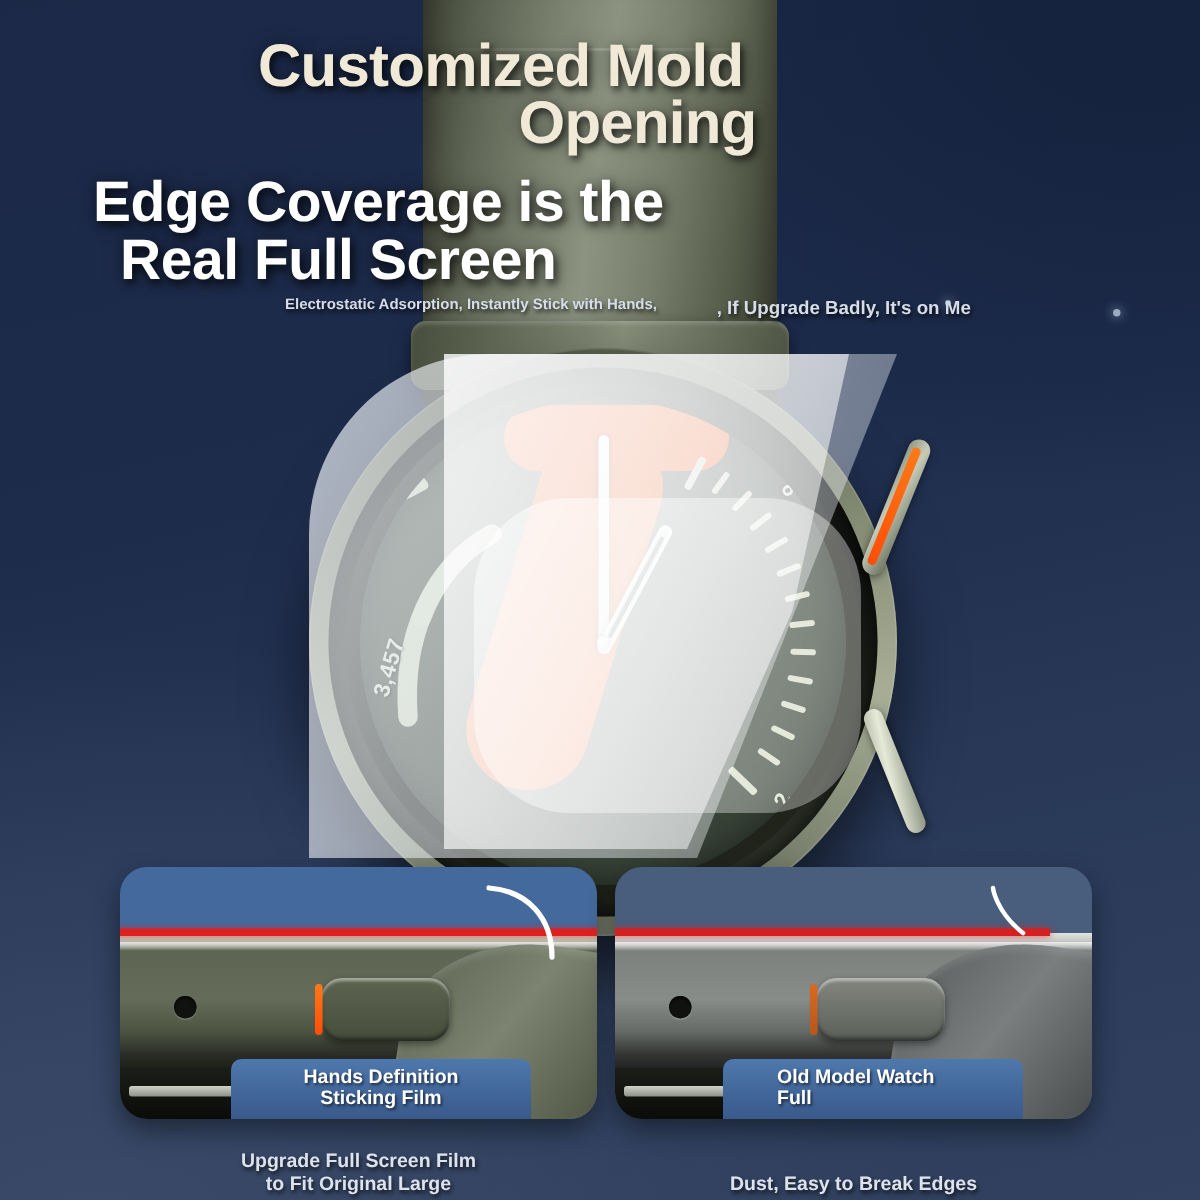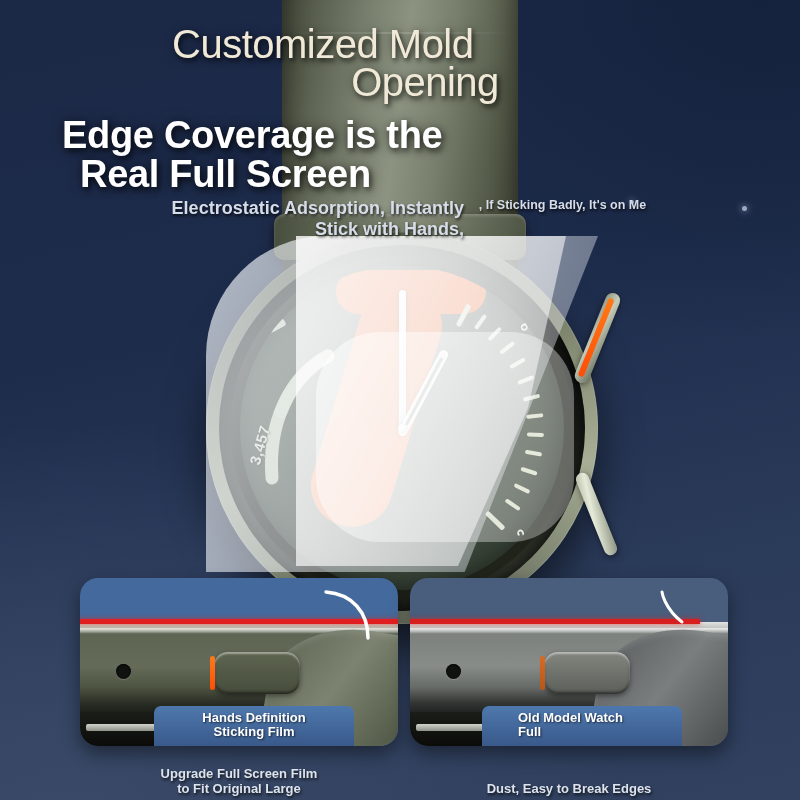--- a/index.html
+++ b/index.html
@@ -254,43 +254,43 @@
     background:linear-gradient(120deg, rgba(255,255,255,.52), rgba(255,255,255,.30));
     pointer-events:none;
   }
 
   
   .h1{
     position:absolute;
     left:172px; top:26px;
     width:480px;
     font-size:40px; line-height:.94;
-    font-weight:normal;
+    font-weight:bold;
     color:#f1e9d7;
     text-shadow:2px 3px 5px rgba(0,0,0,.65), 0 0 12px rgba(0,0,0,.35);
     letter-spacing:-.5px;
   }
   .h1 .l2{ display:block; padding-left:26px;text-align:center; }
 
   .h2{
     position:absolute;
     left:62px; top:116px;
     width:560px;
     font-size:38px; line-height:1.02;
     font-weight:bold;
     color:#ffffff;
     text-shadow:2px 3px 6px rgba(0,0,0,.7), 0 0 14px rgba(0,0,0,.4);
     letter-spacing:-.3px;
   }
   .h2 .l2{ display:block; padding-left:18px; }
 
   .sub-left{
     position:absolute; left:164px; top:198px;
-    width:300px; text-align:right;
-    font-size:18px; font-weight:bold; line-height:1.18;
+    width:300px; text-align:center;
+    font-size:10px; font-weight:bold; line-height:1.18;
     color:#d6dde8;
     text-shadow:1px 2px 3px rgba(0,0,0,.75);
   }
   .sub-right{
     position:absolute; left:470px; top:198px;
     width:185px; text-align:center;
     font-size:12.5px; font-weight:bold; line-height:1.18;
     color:#d6dde8;
     text-shadow:1px 2px 3px rgba(0,0,0,.75);
   }
@@ -498,21 +498,21 @@
     <span>Customized Mold</span>
     <span class="l2">Opening</span>
   </div>
 
   <div class="h2">
     <span>Edge Coverage is the</span>
     <span class="l2">Real Full Screen</span>
   </div>
 
   <div class="sub-left">Electrostatic Adsorption, Instantly Stick with Hands,</div>
-  <div class="sub-right">, If Sticking Badly, It's on Me</div>
+  <div class="sub-right">, If Upgrade Badly, It's on Me</div>
 
   <div class="spark" style="left:742px; top:206px;"></div>
   <div class="spark" style="left:630px; top:200px; width:4px; height:4px;"></div>
 
   <div class="panel panel-left">
     <div class="side-body">
       <div class="side-shine"></div>
     </div>
     <div class="red-line"></div>
     <div class="side-strap"></div>

